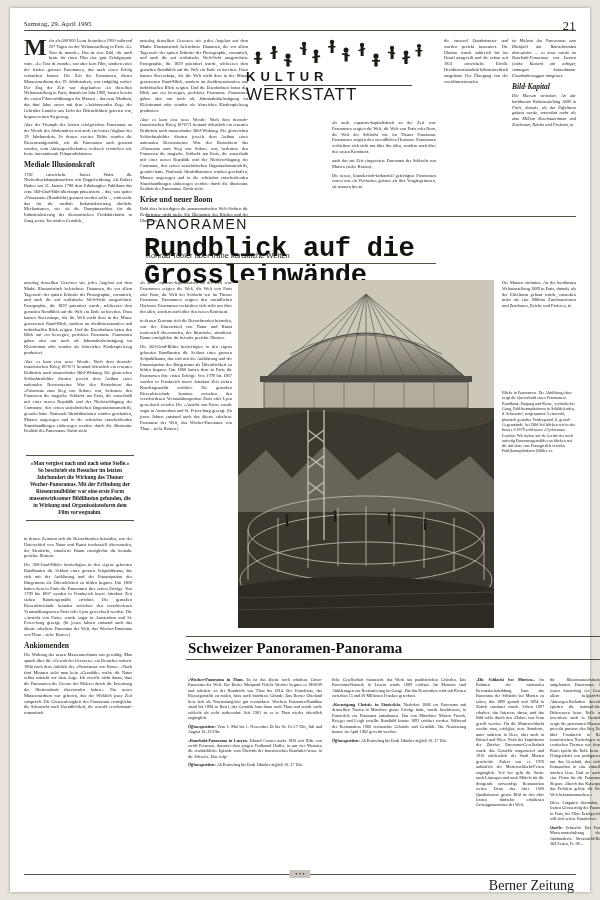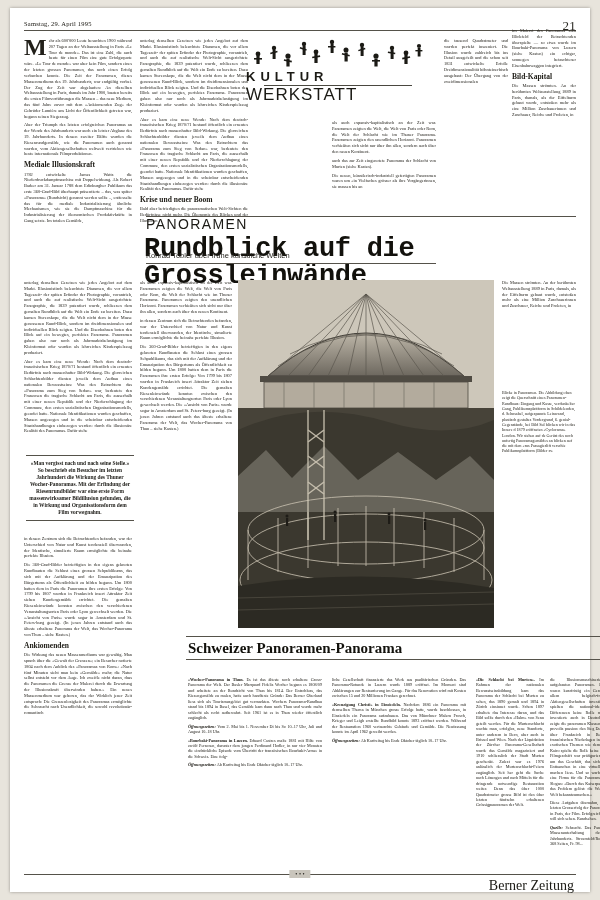--- a/index.html
+++ b/index.html
@@ -333,21 +333,21 @@
 
     <div class="col" style="left:322px; top:112px; width:104px;">
       <p>als auch expansiv-kapitalistisch an der Zeit war. Panoramen zeigten die Welt, die Welt von Paris oder Rom, die Welt der Schlacht wie im Thuner Panorama. Panoramen zeigten den unendlichen Horizont. Panoramen verhießten sich sicht nur über ihn allen, sondern auch über den neuen Kontinent.</p>
       <p>auch das zur Zeit eingenotete Panorama der Schlacht von Murten (siehe Kasten).</p>
       <p>Die neuen, künstlerisch-industriell gefertigten Panoramen waren um «in Vielfaches grösser als ihre Vorgängerinnen, sie massen bis an</p>
     </div>
 
     <div class="col" style="left:434px; top:30px; width:64px;">
       <p>die tausend Quadratmeter und wurden perfekt inszeniert. Die Illusion wurde zahlreich bis ins Detail ausgefeilt und die schon seit 1831 entwickelte Erfolle Dreidimensionalität höhnteinerbisch ausgebaut: Der Übergang von der zweidimensionalen</p>
     </div>
-    <div class="col" style="left:502px; top:20px; width:64px;">
+    <div class="col" style="left:502px; top:30px; width:64px;font-style:italic;">
       <p>im Malerei des Panoramas zum Blickfeld der Betrachtenden überspielte — so etwa wurde im Bourbaki-Panorama von Luzern (siehe Kasten) ein echtger, sonnegen betaschtener Eisenbahnwaggon integriert.</p>
       <div class="subhead">Bild-Kapital</div>
       <p>Die Massen strömten. An der berühmten Weltausstellung 1889 in Paris, damals, als der Eiffelturm gebaut wurde, entstoßen mehr als eine Million Zuschauerinnen und Zuschauer, Reiche und Proleten, in</p>
     </div>
 
     <div class="panoramen-label">PANORAMEN</div>
     <div class="title-rule-a"></div>
     <h1 class="headline">Rundblick auf die Grossleinwände</h1>
     <div class="subtitle">Konrad Tobler über frühe künstliche Welten</div>
     <div class="title-rule-b"></div>

